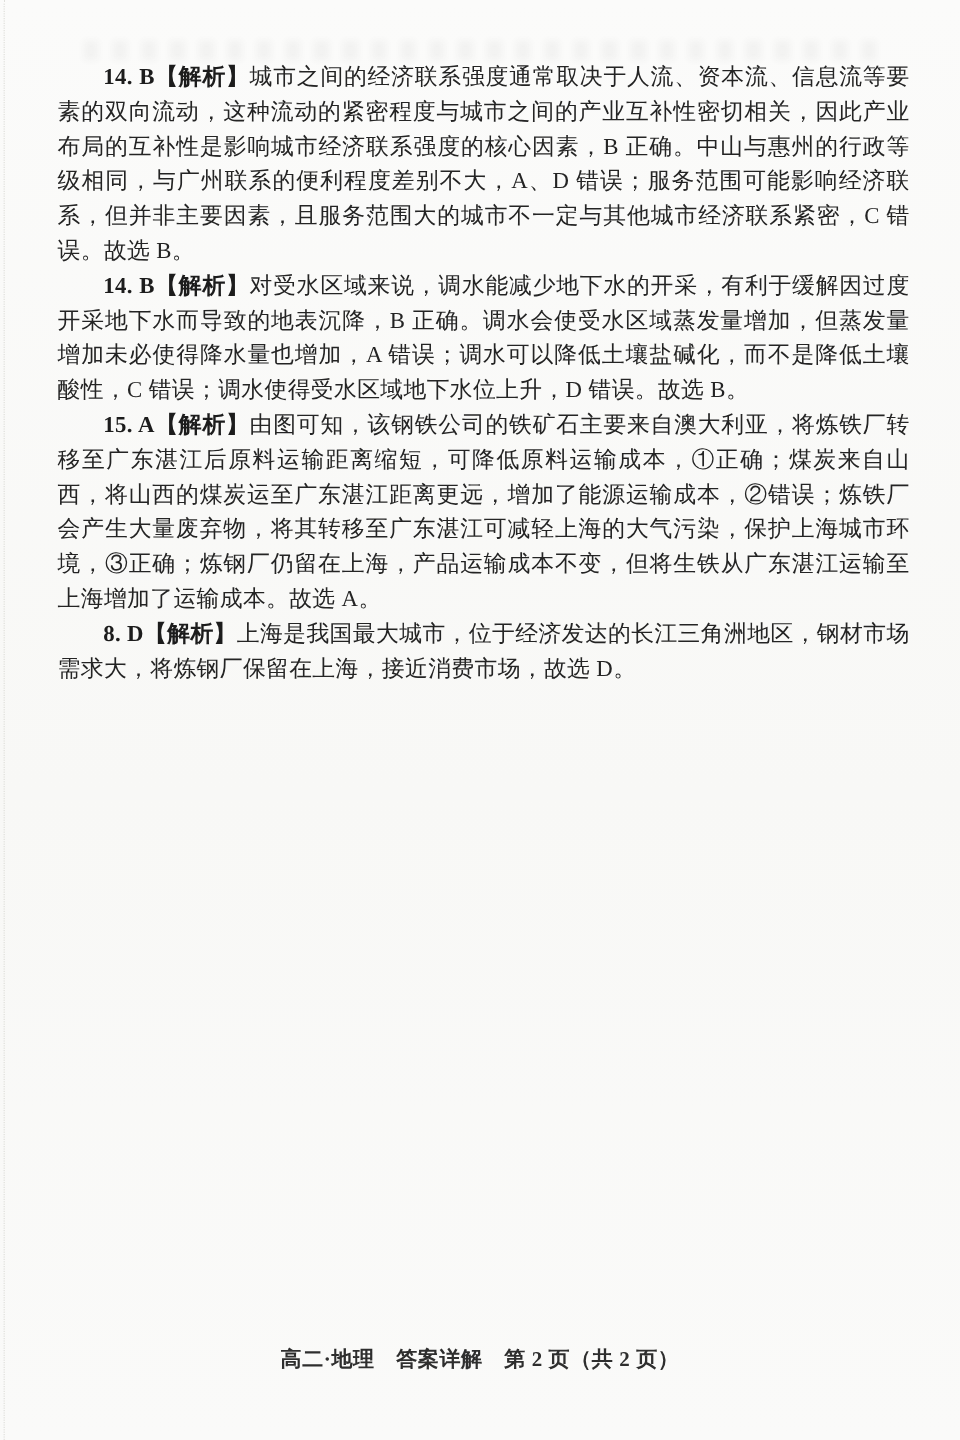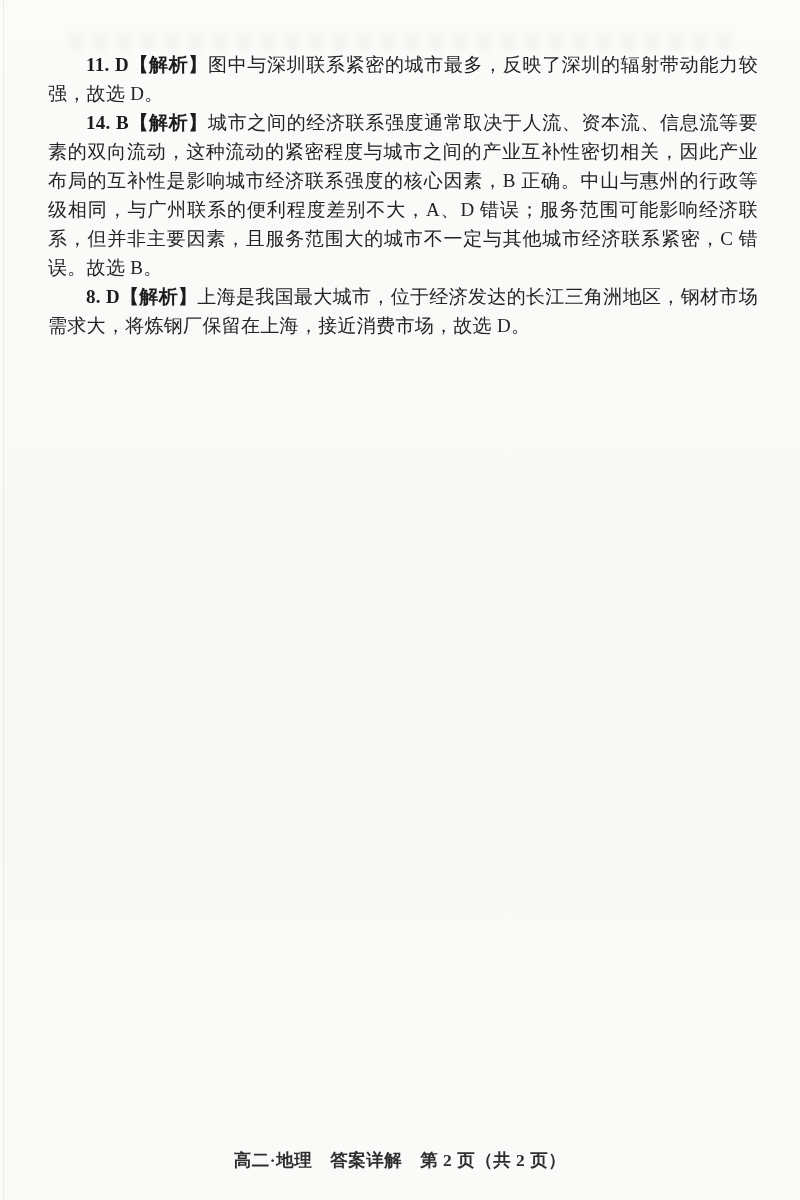--- a/index.html
+++ b/index.html
@@ -49,30 +49,30 @@
     color: #1c1c1c;
   }
   .footer {
     position: absolute;
     left: 0; right: 0; top: 1120px;
     text-align: center;
     font-size: 17.5px;
     font-weight: bold;
     color: #2e2e2e;
     letter-spacing: .5px;
-    margin-top: 28px;
   }
 </style>
 </head>
 <body>
 
 <div class="page">
   <div class="scan-edge"></div>
   <div class="bleedthrough"></div>
 
   <div class="content">
-    <p class="item"><span class="head">11. D【解析】</span><span>图中与深圳联系紧密的城市最多，反映了深圳的辐射带动能力较强，故选 D。</span></p>
     <p class="item"><span class="head">14. B【解析】</span><span>城市之间的经济联系强度通常取决于人流、资本流、信息流等要素的双向流动，这种流动的紧密程度与城市之间的产业互补性密切相关，因此产业布局的互补性是影响城市经济联系强度的核心因素，B 正确。中山与惠州的行政等级相同，与广州联系的便利程度差别不大，A、D 错误；服务范围可能影响经济联系，但并非主要因素，且服务范围大的城市不一定与其他城市经济联系紧密，C 错误。故选 B。</span></p>
+    <p class="item"><span class="head">14. B【解析】</span><span>对受水区域来说，调水能减少地下水的开采，有利于缓解因过度开采地下水而导致的地表沉降，B 正确。调水会使受水区域蒸发量增加，但蒸发量增加未必使得降水量也增加，A 错误；调水可以降低土壤盐碱化，而不是降低土壤酸性，C 错误；调水使得受水区域地下水位上升，D 错误。故选 B。</span></p>
+    <p class="item"><span class="head">15. A【解析】</span><span>由图可知，该钢铁公司的铁矿石主要来自澳大利亚，将炼铁厂转移至广东湛江后原料运输距离缩短，可降低原料运输成本，①正确；煤炭来自山西，将山西的煤炭运至广东湛江距离更远，增加了能源运输成本，②错误；炼铁厂会产生大量废弃物，将其转移至广东湛江可减轻上海的大气污染，保护上海城市环境，③正确；炼钢厂仍留在上海，产品运输成本不变，但将生铁从广东湛江运输至上海增加了运输成本。故选 A。</span></p>
     <p class="item"><span class="head">8. D【解析】</span><span>上海是我国最大城市，位于经济发达的长江三角洲地区，钢材市场需求大，将炼钢厂保留在上海，接近消费市场，故选 D。</span></p>
   </div>
 
   <div class="footer">高二·地理　答案详解　第 2 页（共 2 页）</div>
 </div>
 
 </body></html>

